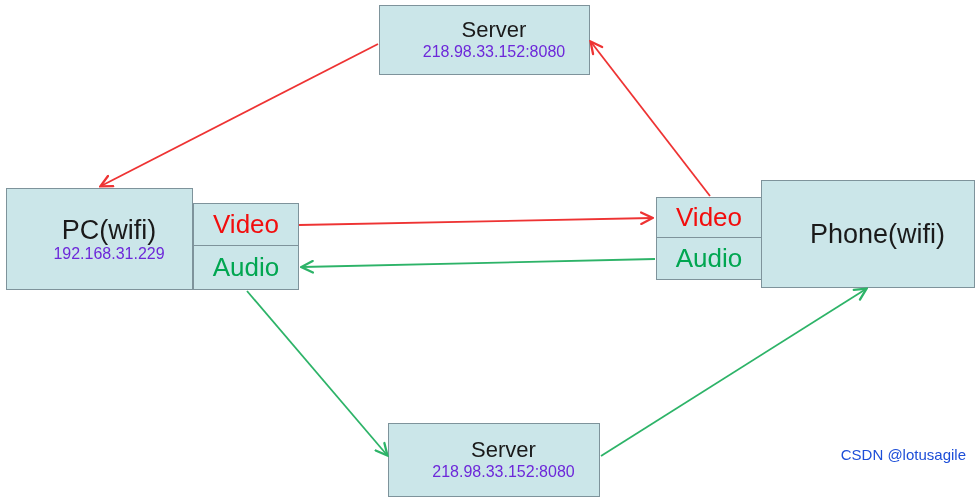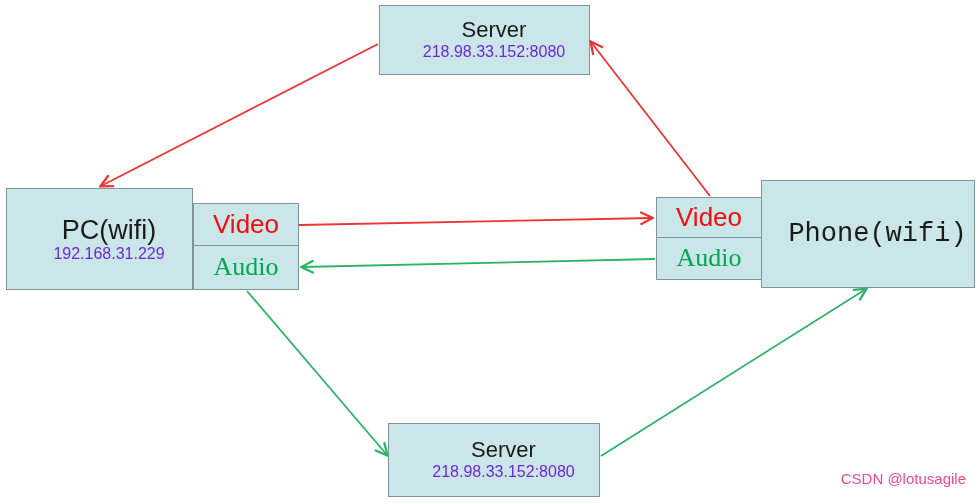--- a/index.html
+++ b/index.html
@@ -46,51 +46,51 @@
     line-height: 1.15;
     white-space: nowrap;
   }
   
   .node-server-top    { left: 379px; top: 5px;   width: 211px; height: 70px; }
   .node-server-bottom { left: 388px; top: 423px; width: 212px; height: 74px; }
   .node-server-top .title, .node-server-bottom .title { font-size: 22px; }
   .node-server-top .subtitle, .node-server-bottom .subtitle { font-size: 16px; }
 
   .node-pc    { left: 6px;   top: 188px; width: 187px; height: 102px; text-align: right; }
-  .node-phone { left: 761px; top: 180px; width: 214px; height: 108px; font-family: Liberation Mono, monospace; }
+  .node-phone { left: 761px; top: 180px; width: 214px; height: 108px; }
   .node-pc .title, .node-phone .title { font-size: 27px; }
   .node-pc .subtitle { font-size: 16px; }
   .node-phone .subtitle { font-size: 17px; }
 
   
   .port {
     position: absolute;
     background: var(--node-fill, #cbe6e9);
     border: 1.5px solid var(--node-border, #7e939b);
     box-sizing: border-box;
     display: flex;
     align-items: center;
     justify-content: center;
     font-size: 26px;
     z-index: 3;
     white-space: nowrap;
   }
   .port.video { color: var(--video-color, #f20d0d); }
-  .port.audio { color: var(--audio-color, #00a651); font-family: Liberation Serif, serif; }
+  .port.audio { color: var(--audio-color, #00a651); }
 
   .node-pc-video    { left: 193px; top: 203px; width: 106px; height: 43px; }
   .node-pc-audio    { left: 193px; top: 244.5px; width: 106px; height: 45px; }
   .node-phone-video { left: 656px; top: 197px; width: 106px; height: 41px; }
   .node-phone-audio { left: 656px; top: 236.5px; width: 106px; height: 43px; }
 
   .watermark {
     position: absolute;
     right: 12px;
-    top: 470px;
-    color: #ec4899;
+    top: 446px;
+    color: #1d4ed8;
     font-size: 15px;
     z-index: 4;
     white-space: nowrap;
   }
 </style>
 </head>
 <body>
 
 <div class="canvas">
 

